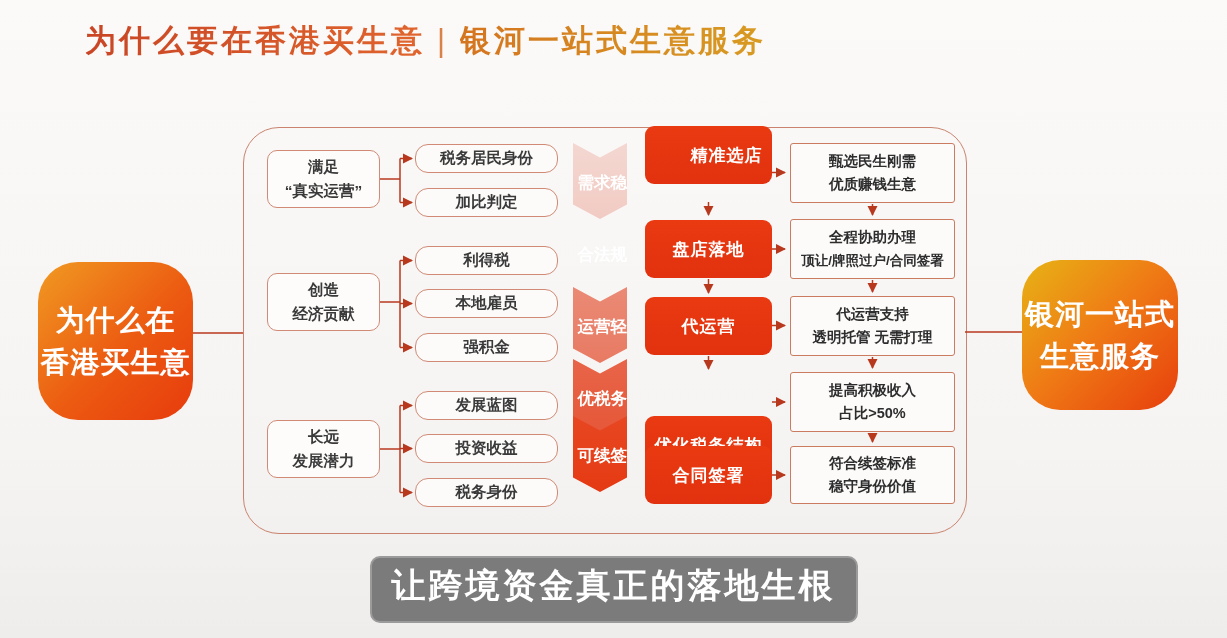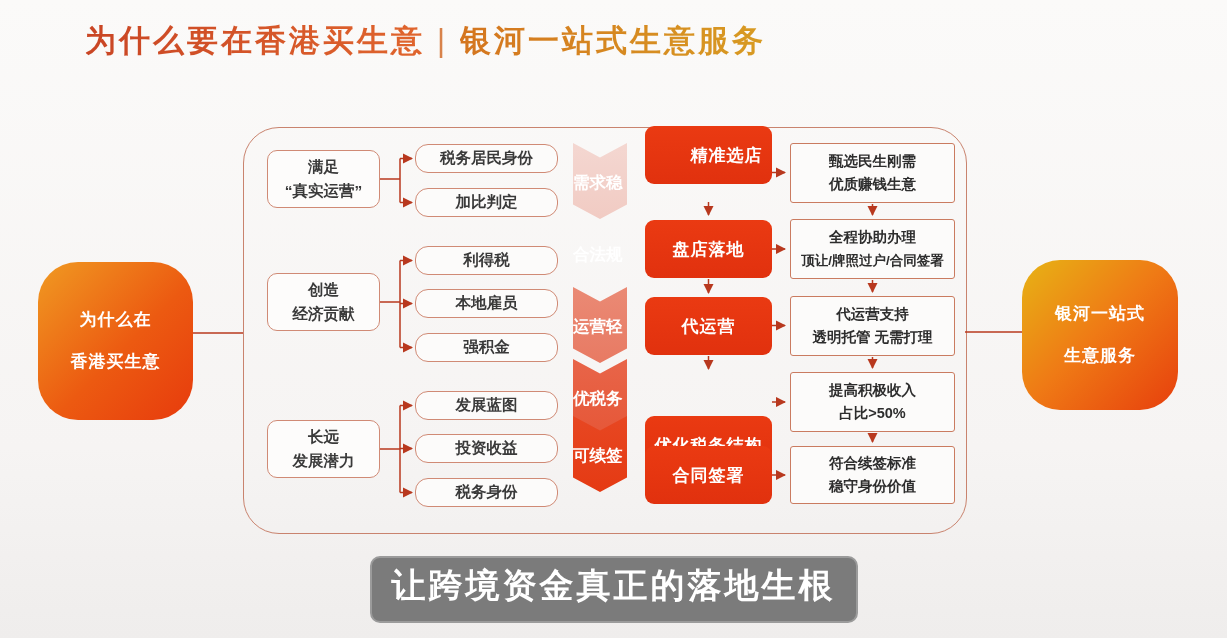--- a/index.html
+++ b/index.html
@@ -8,40 +8,40 @@
     background:linear-gradient(180deg,#fbfaf9 0%,#f6f4f3 70%,#efedec 100%);
     font-family:"Liberation Sans","DejaVu Sans",sans-serif;
   }
   
   .title{position:absolute;left:85px;top:20px;font-size:31px;font-weight:bold;letter-spacing:3px;white-space:nowrap;}
   .title .t1{background:linear-gradient(90deg,#c94524,#e0652d);-webkit-background-clip:text;background-clip:text;color:transparent;}
   .title .tdiv{color:#d8824a;margin:0 12px;font-weight:normal;}
   .title .t2{background:linear-gradient(90deg,#d4751f,#d89b22);-webkit-background-clip:text;background-clip:text;color:transparent;}
   
   .bignode{position:absolute;display:flex;flex-direction:column;align-items:center;justify-content:center;
-    color:#fff;font-weight:bold;font-size:17px;line-height:42px;letter-spacing:1px;text-align:center;}
+    color:#fff;font-weight:bold;font-size:29px;line-height:42px;letter-spacing:1px;text-align:center;}
   .bignode.left{left:38px;top:262px;width:155px;height:158px;border-radius:40px;
     background:linear-gradient(135deg,#f09a22 0%,#ec5a11 55%,#e73b0d 100%);}
   .bignode.right{left:1022px;top:260px;width:156px;height:150px;border-radius:38px;
     background:linear-gradient(135deg,#e7b315 0%,#ef7a15 48%,#e73f0d 100%);}
   
   .container-frame{position:absolute;left:243px;top:127px;width:722px;height:405px;
     border:1.5px solid #c9836e;border-radius:36px;background:transparent;}
   
   .pbox,.cbox,.sbox,.bbox{position:absolute;display:flex;flex-direction:column;align-items:center;justify-content:center;text-align:center;box-sizing:border-box;z-index:2;}
   .pbox{width:113px;height:58px;background:#fdfcfb;border:1.5px solid #d08a75;border-radius:10px;
     color:#3a3a3a;font-size:15.5px;font-weight:600;line-height:24px;}
   .cbox{left:415px;width:143px;height:29px;background:#fcfbfa;border:1.5px solid #d08a75;border-radius:13px;
     color:#3a3a3a;font-size:15.5px;font-weight:600;}
   .sbox{left:645px;width:127px;height:58px;background:linear-gradient(180deg,#ea3a12,#e1310e);
     border-radius:9px;color:#fff;font-size:17px;font-weight:bold;letter-spacing:1px;}
   .bbox{left:790px;width:165px;height:60px;background:#fcfbfa;border:1.5px solid #ca7b60;border-radius:3px;
     color:#2d2d2d;font-size:14.5px;font-weight:700;line-height:23px;}
   
-  .chev{position:absolute;left:573px;width:54px;height:76px;display:flex;align-items:center;justify-content:flex-start;
+  .chev{position:absolute;left:573px;width:54px;height:76px;display:flex;align-items:center;justify-content:flex-end;
     clip-path:polygon(0 0,50% 19%,100% 0,100% 81%,50% 100%,0 81%);
     color:#fff;font-size:16.5px;font-weight:bold;z-index:2;}
   .chev span{margin-top:4px;}
   
   .wires{position:absolute;left:0;top:0;z-index:1;}
   
   .caption{position:absolute;left:50%;top:556px;transform:translateX(-50%);
     background:rgba(118,118,118,0.96);border:2px solid #9b9b9b;border-radius:10px;
     padding:5px 20px 12px;color:#fff;font-size:34px;font-weight:bold;letter-spacing:3px;white-space:nowrap;}
 </style>

